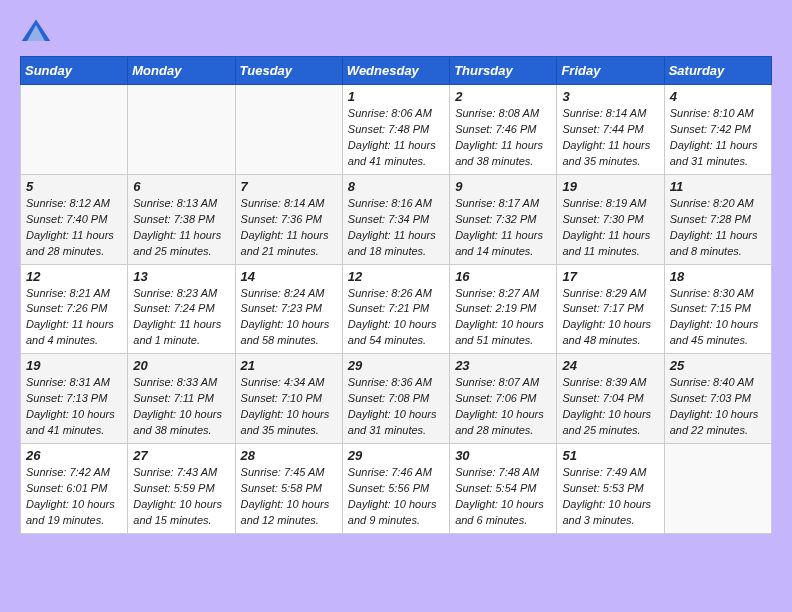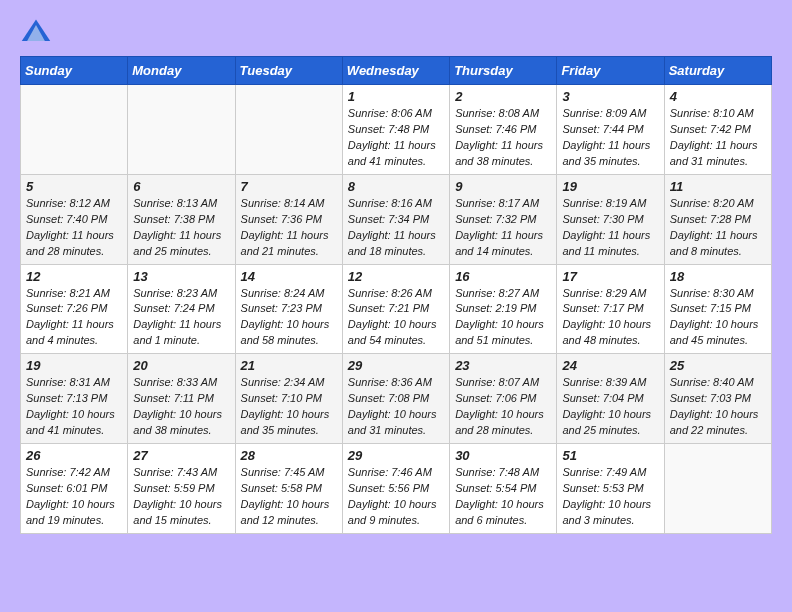--- a/index.html
+++ b/index.html
@@ -152,21 +152,21 @@
           </td>
           <td>
             <span class="day-num">2</span>
             <div class="day-info">Sunrise: 8:08 AM
 Sunset: 7:46 PM
 Daylight: 11 hours
 and 38 minutes.</div>
           </td>
           <td>
             <span class="day-num">3</span>
-            <div class="day-info">Sunrise: 8:09 AM
+            <div class="day-info">Sunrise: 8:14 AM
 Sunset: 7:44 PM
 Daylight: 11 hours
 and 35 minutes.</div>
           </td>
           <td>
             <span class="day-num">4</span>
             <div class="day-info">Sunrise: 8:10 AM
 Sunset: 7:42 PM
 Daylight: 11 hours
 and 31 minutes.</div>
@@ -284,21 +284,21 @@
           </td>
           <td>
             <span class="day-num">20</span>
             <div class="day-info">Sunrise: 8:33 AM
 Sunset: 7:11 PM
 Daylight: 10 hours
 and 38 minutes.</div>
           </td>
           <td>
             <span class="day-num">21</span>
-            <div class="day-info">Sunrise: 2:34 AM
+            <div class="day-info">Sunrise: 4:34 AM
 Sunset: 7:10 PM
 Daylight: 10 hours
 and 35 minutes.</div>
           </td>
           <td>
             <span class="day-num">29</span>
             <div class="day-info">Sunrise: 8:36 AM
 Sunset: 7:08 PM
 Daylight: 10 hours
 and 31 minutes.</div>

